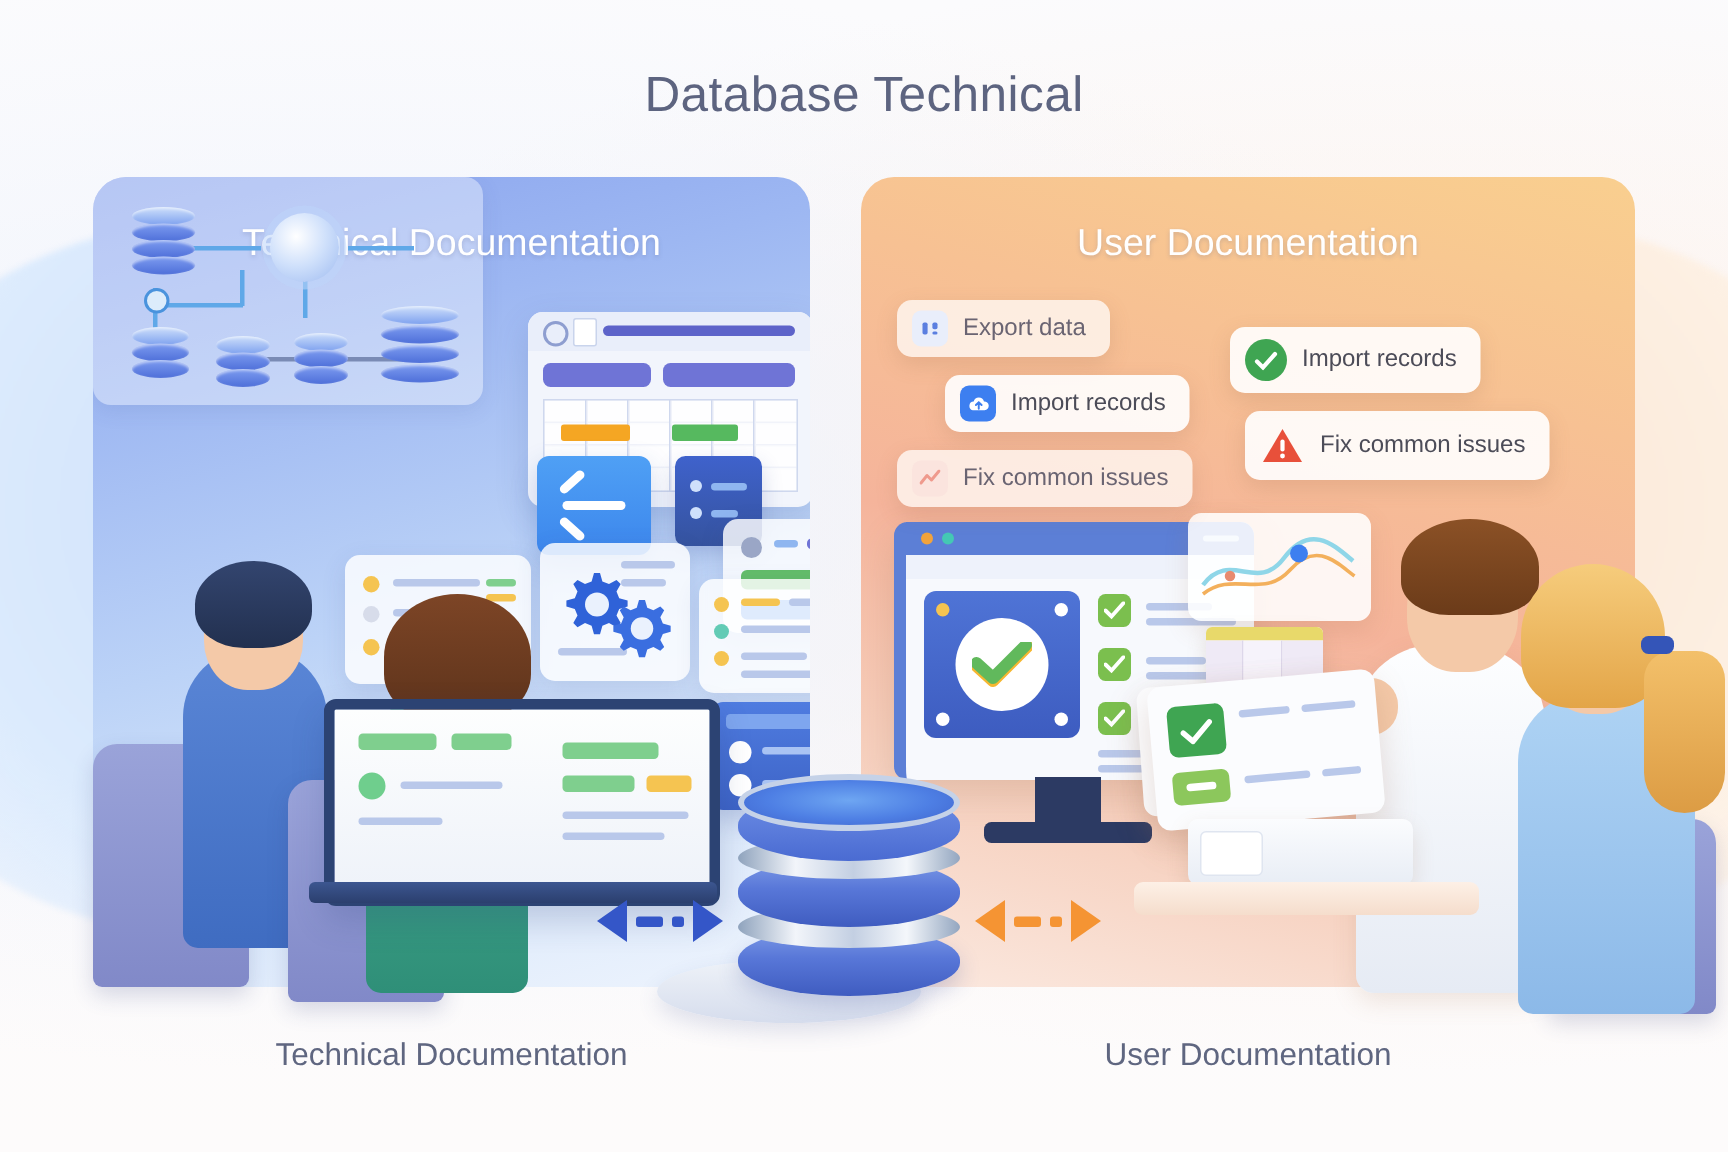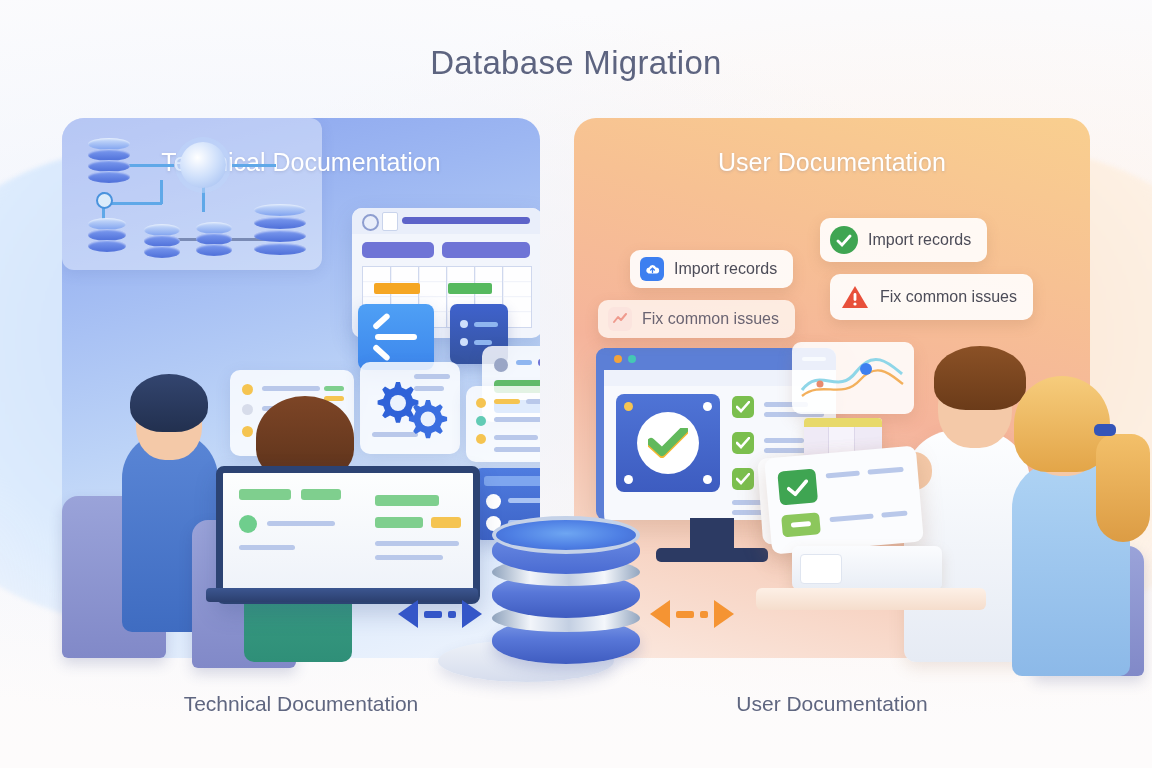--- a/index.html
+++ b/index.html
@@ -98,21 +98,21 @@
 </style>
 </head>
 <body>
 
 <div class="stage">
 
   <div class="bg-wash"></div>
   <div class="blob blob-left"></div>
   <div class="blob blob-right"></div>
 
-  <div class="title">Database Migration</div>
+  <div class="title">Database Technical</div>
 
   <div class="panel panel-left">
     <div class="panel-head">Technical Documentation</div>
 
     <div class="dbcard" style="left:26px;top:84px;">
 
       <div class="flow" style="left:62px;top:46px;width:50px;height:3px;"></div>
       <div class="flow" style="left:170px;top:46px;width:44px;height:3px;"></div>
       <div class="flow" style="left:40px;top:74px;width:3px;height:34px;"></div>
       <div class="flow" style="left:40px;top:84px;width:60px;height:3px;"></div>
@@ -338,20 +338,30 @@
           <path d="M2 8 L7 13 L18 2" stroke="#fff" stroke-width="3.4" fill="none" stroke-linecap="round"></path>
         </svg>
       <div class="line" style="left:56px;top:16px;width:30px;"></div>
       <div class="line" style="left:94px;top:16px;width:32px;"></div>
       <div style="position:absolute;left:12px;top:54px;width:34px;height:20px;border-radius:5px;background:#8cc75c;"></div>
       <div style="position:absolute;left:20px;top:61px;width:18px;height:5px;border-radius:3px;background:#fff;"></div>
       <div class="line" style="left:56px;top:60px;width:40px;"></div>
       <div class="line" style="left:102px;top:60px;width:24px;"></div>
     </div>
 
+    <div class="chip faded" style="left:24px;top:82px;">
+      <span class="chip-ico" style="background:#e9eefb;">
+        <svg width="14" height="14" viewBox="0 0 14 14">
+            <rect x="2" y="3" width="3.4" height="8" rx="1.2" fill="#5b7fe0"></rect>
+            <rect x="8.6" y="3" width="3.4" height="4.5" rx="1.2" fill="#5b7fe0"></rect>
+            <rect x="8.6" y="9" width="3.4" height="2" rx="1" fill="#5b7fe0"></rect>
+          </svg>
+      </span>
+      <span>Export data</span>
+    </div>
 
     <div class="chip" style="left:56px;top:132px;">
       <span class="chip-ico" style="background:#3d7ff0;">
         <svg width="15" height="13" viewBox="0 0 15 13">
             <path d="M3.5 10.5 a3 3 0 0 1 .6-5.9 A3.6 3.6 0 0 1 11 4.6 a2.9 2.9 0 0 1 .4 5.9z" fill="#fff"></path>
             <path d="M7.5 9.5 V5.5 M5.6 7 L7.5 5.2 L9.4 7" stroke="#3d7ff0" stroke-width="1.3" fill="none" stroke-linecap="round"></path>
           </svg>
       </span>
       <span>Import records</span>
     </div>

